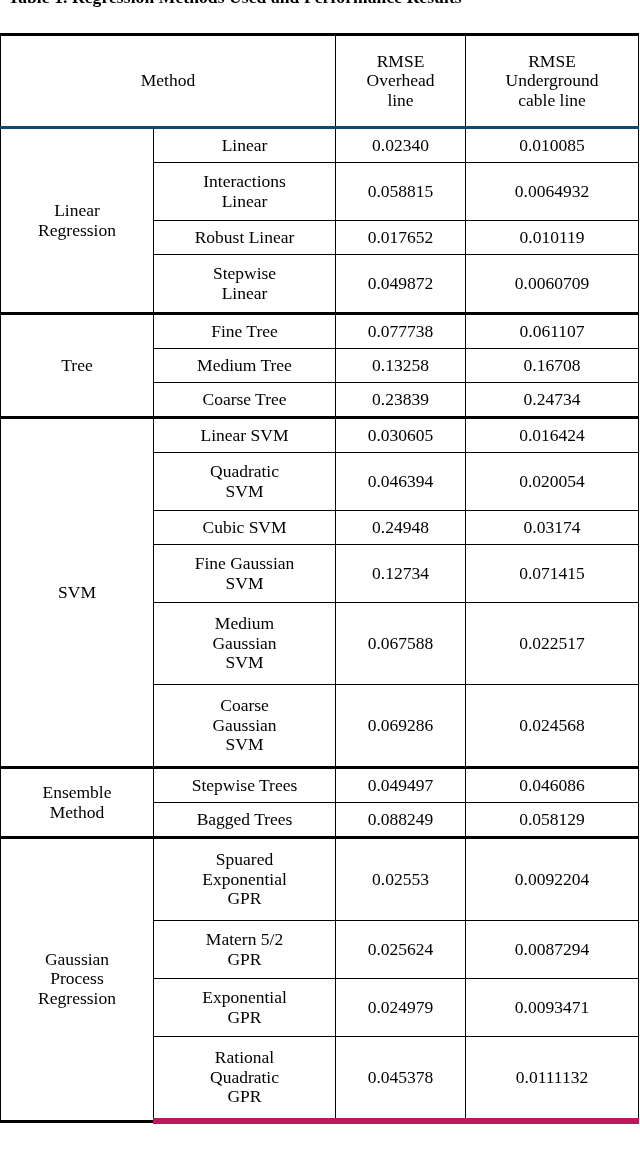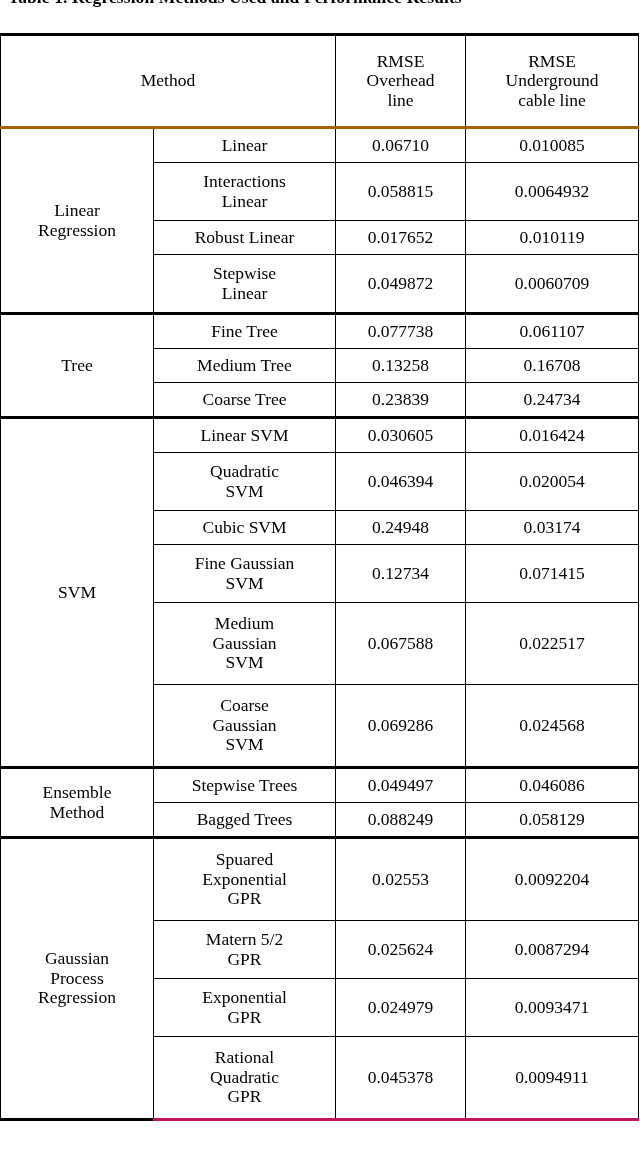--- a/index.html
+++ b/index.html
@@ -68,22 +68,22 @@
 
   td.group-cell   { border-left: none; margin-left: 28px; }
   td.head-method  { height: 88px; }
   td.head-metric  { height: 88px; }
 
   tr.r1 td { height: 31px; }
   tr.r2 td { height: 55px; }
   tr.r3 td { height: 79px; }
 
   tr.section-start td { border-top: 3px solid #000; }
-  tr.head-row td { border-bottom: 3px solid #a16207; }
-  tr.last-row td { border-bottom: 3px solid #be185d; }
+  tr.head-row td { border-bottom: 3px solid #0c4a6e; }
+  tr.last-row td { border-bottom: 6px solid #be185d; }
 </style>
 </head>
 <body>
 
 <div class="caption-clip">
   <div class="caption-text">Table 1. Regression Methods Used and Performance Results</div>
 </div>
 
 <div class="table-wrap">
   <table class="results">
@@ -108,21 +108,21 @@
           <span>cable line</span>
         </td>
       </tr>
 
       <tr class="r1 section-start">
         <td class="group-cell" rowspan="4">
           <span>Linear</span><br>
           <span>Regression</span>
         </td>
         <td>Linear</td>
-        <td>0.06710</td>
+        <td>0.02340</td>
         <td>0.010085</td>
       </tr>
       <tr class="r2">
         <td>
           <span>Interactions</span><br>
           <span>Linear</span>
         </td>
         <td>0.058815</td>
         <td>0.0064932</td>
       </tr>
@@ -248,18 +248,18 @@
         <td>0.024979</td>
         <td>0.0093471</td>
       </tr>
       <tr class="r3 last-row">
         <td>
           <span>Rational</span><br>
           <span>Quadratic</span><br>
           <span>GPR</span>
         </td>
         <td>0.045378</td>
-        <td>0.0094911</td>
+        <td>0.0111132</td>
       </tr>
 
     </tbody>
   </table>
 </div>
 
 </body></html>

